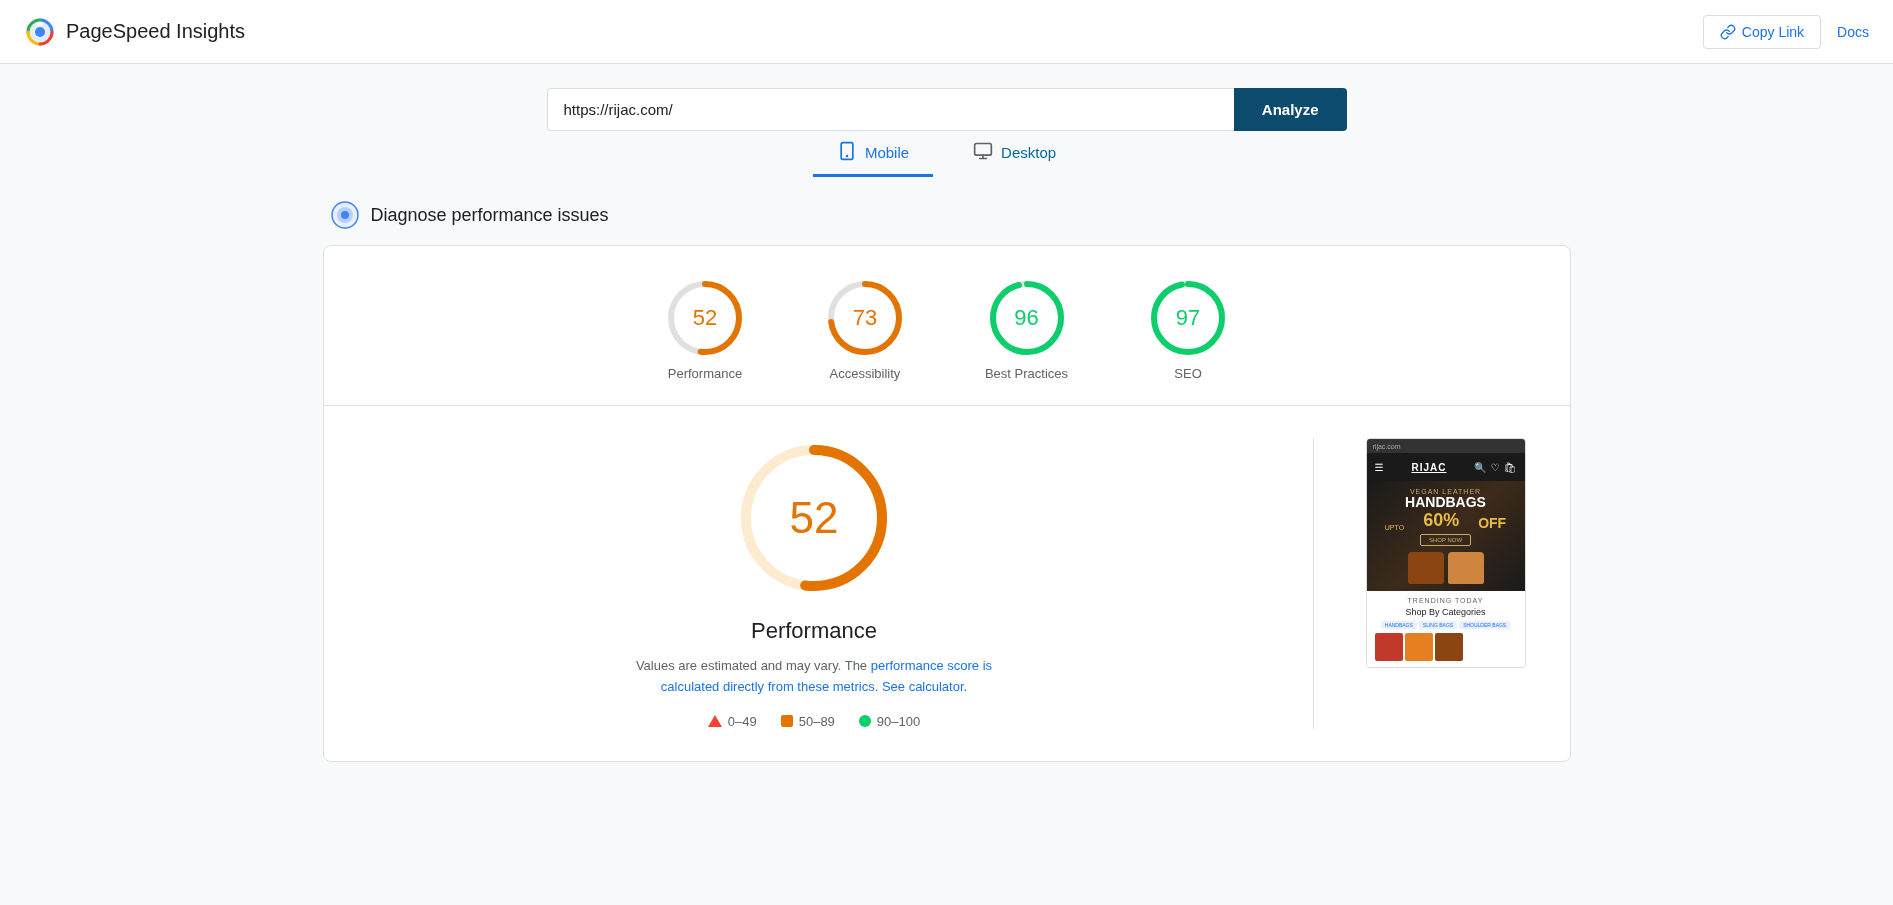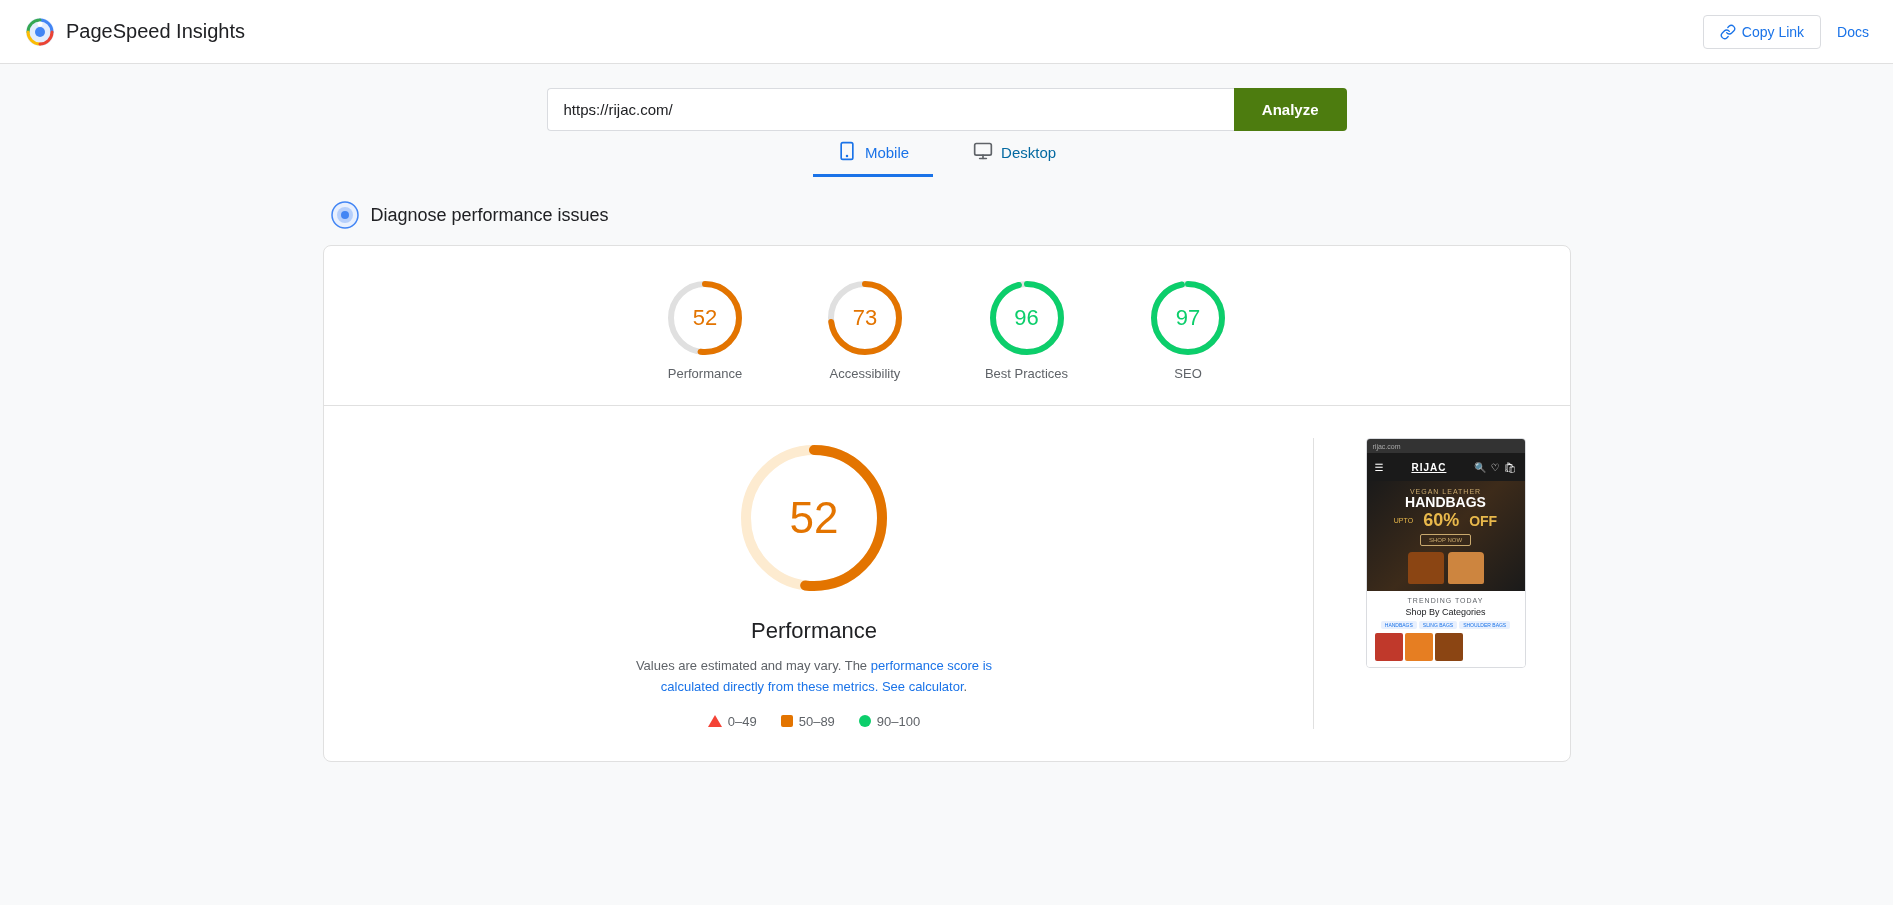--- a/index.html
+++ b/index.html
@@ -75,21 +75,21 @@
       flex: 1;
       border: 1px solid #dadce0;
       border-right: none;
       border-radius: 4px 0 0 4px;
       padding: 12px 16px;
       font-size: 15px;
       outline: none;
       color: #202124;
     }
     .analyze-btn {
-      background: #4d7c0f;
+      background: #0c4a6e;
       color: #fff;
       border: none;
       border-radius: 0 4px 4px 0;
       padding: 12px 28px;
       font-size: 15px;
       font-weight: 600;
       cursor: pointer;
     }
 
     
@@ -585,21 +585,21 @@
             <span class="screenshot-logo">RIJAC</span>
             <div class="screenshot-icons">
               <span>🔍</span>
               <span>♡</span>
               <span>🛍</span>
             </div>
           </div>
           <div class="screenshot-hero">
             <div style="color:#c9a96e; font-size:7px; letter-spacing:1px; text-transform:uppercase;">VEGAN LEATHER</div>
             <div style="color:#fff; font-size:14px; font-weight:bold; line-height:1.1;">HANDBAGS</div>
-            <div style="display:flex; align-items:center; gap:10px;">
+            <div style="display:flex; align-items:flex-end; gap:19px;">
               <span style="color:#e8b84b; font-size:7px;">UPTO</span>
               <span style="color:#e8b84b; font-size:18px; font-weight:bold;">60%</span>
               <span style="color:#e8b84b; font-size:14px;font-weight:bold;">OFF</span>
             </div>
             <div style="border:1px solid #c9a96e; color:#c9a96e; font-size:6px; padding:2px 8px; margin-top:3px; border-radius:2px;">SHOP NOW</div>
             <div class="bags-img">
               <div class="bag-placeholder" style="background:#8B4513;"></div>
               <div class="bag-placeholder lighter" style="background:#cd853f;"></div>
             </div>
           </div>

